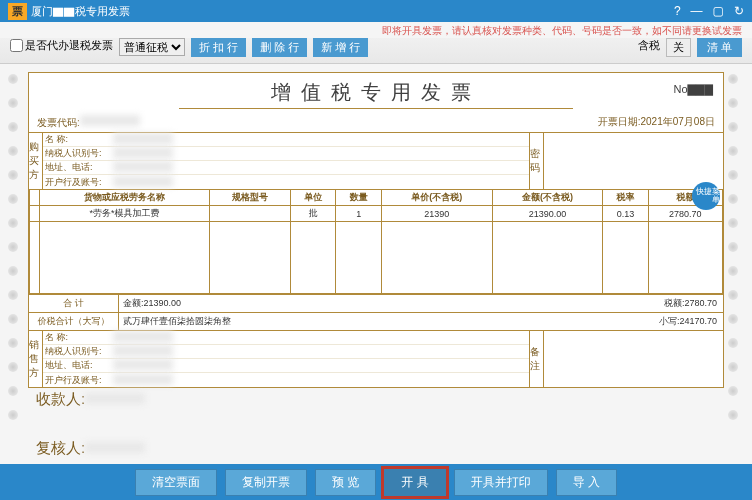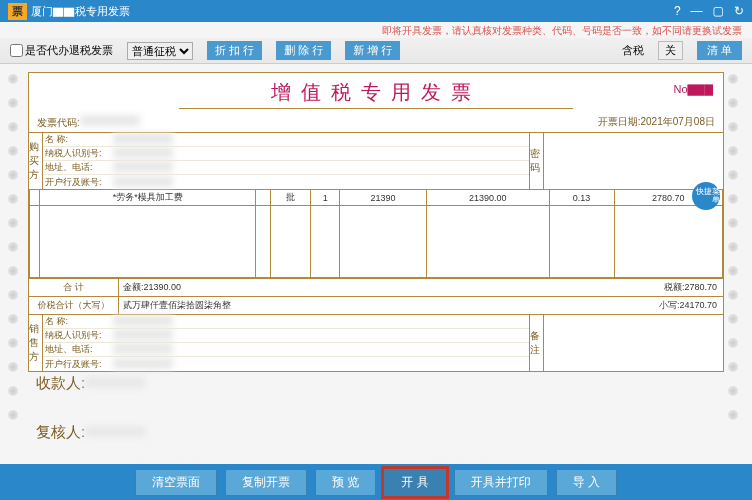--- a/index.html
+++ b/index.html
@@ -5,35 +5,35 @@
 * { box-sizing: border-box; margin: 0; padding: 0; font-family: "Microsoft YaHei", sans-serif; }
 body { background: #f5f5f5; width: 752px; height: 500px; overflow: hidden; position: relative; }
 
 .titlebar { background: #2a87c9; height: 22px; display: flex; align-items: center; padding: 0 8px; color: #fff; font-size: 11px; }
 .titlebar .logo { background: #f9a825; color: #333; padding: 1px 4px; margin-right: 4px; font-weight: bold; font-size: 11px; }
 .titlebar .title { flex: 1; }
 .titlebar .winbtn { margin-left: 10px; cursor: pointer; font-size: 12px; }
 
 .warning { color: #d9534f; font-size: 10px; text-align: right; padding: 2px 10px 0; background: #f5f5f5; }
 
-.toolbar { background: linear-gradient(#f0f0f0,#e8e8e8); height: 26px; display: flex; align-items: center; padding: 0 10px; gap: 14px; font-size: 11px; border-bottom: 1px solid #ccc; }
+.toolbar { background: linear-gradient(#f0f0f0,#e8e8e8); height: 26px; display: flex; align-items: flex-start; padding: 0 10px; gap: 6px; font-size: 11px; border-bottom: 1px solid #ccc; }
 .toolbar .chk { display: flex; align-items: center; gap: 2px; }
 .toolbar select { font-size: 11px; height: 18px; border: 1px solid #aaa; }
 .tbtn { background: #4a9ad0; color: #fff; border: none; padding: 2px 8px; font-size: 11px; cursor: pointer; }
 .toolbar .spacer { flex: 1; }
 .tbtn2 { background: #eee; border: 1px solid #bbb; padding: 1px 6px; font-size: 11px; cursor: pointer; }
 .tbtn3 { background: #4a9ad0; color: #fff; border: none; padding: 2px 10px; font-size: 11px; cursor: pointer; }
 
 .paper-area { position: relative; padding: 8px 28px; }
 .holes { position: absolute; top: 10px; width: 16px; display: flex; flex-direction: column; gap: 14px; }
 .holes.left { left: 8px; } .holes.right { right: 8px; }
 .hole { width: 10px; height: 10px; border-radius: 50%; background: radial-gradient(#ccc,#eee); }
 
 .invoice { border: 1px solid #b08a3a; background: #fff; font-size: 10px; color: #333; }
-.inv-title { text-align: center; font-size: 20px; letter-spacing: 10px; padding: 6px 0 2px; color: #be185d; position: relative; }
+.inv-title { text-align: center; font-size: 20px; letter-spacing: 10px; padding: 6px 0 2px; color: #404040; position: relative; }
 .inv-title .no { position: absolute; right: 10px; top: 10px; font-size: 11px; letter-spacing: 0; }
 .title-line { border-bottom: 1px double #b08a3a; margin: 0 150px 4px; }
 
 .meta { display: flex; justify-content: space-between; padding: 2px 8px; font-size: 10px; color: #7a5b20; }
 .blur { filter: blur(3px); color: #999; background: #e8e8e8; display: inline-block; min-width: 60px; height: 11px; }
 
 .section { display: flex; border-top: 1px solid #b08a3a; }
 .vlabel { width: 14px; border-right: 1px solid #b08a3a; display: flex; flex-direction: column; justify-content: center; align-items: center; color: #7a5b20; font-size: 10px; padding: 2px 0; }
 .fields { flex: 1; display: flex; flex-direction: column; }
 .frow { display: flex; border-bottom: 1px solid #eee8d8; height: 14px; align-items: center; }
@@ -160,20 +160,31 @@
           </div>
       </div>
       <div class="codecol">密码</div>
       <div class="codebox"></div>
     </div>
 
     <div class="quick">快捷菜单</div>
 
     <table class="items">
       <tbody>
+          <tr>
+        <th></th>
+        <th>货物或应税劳务名称</th>
+        <th>规格型号</th>
+        <th>单位</th>
+        <th>数量</th>
+        <th>单价(不含税)</th>
+        <th>金额(不含税)</th>
+        <th>税率</th>
+        <th>税额</th>
+      </tr>
       <tr>
         <td></td>
         <td class="val">*劳务*模具加工费</td>
         <td class="val"></td>
         <td class="val">批</td>
         <td class="val">1</td>
         <td class="val">21390</td>
         <td class="val">21390.00</td>
         <td class="val">0.13</td>
         <td class="val">2780.70</td>

